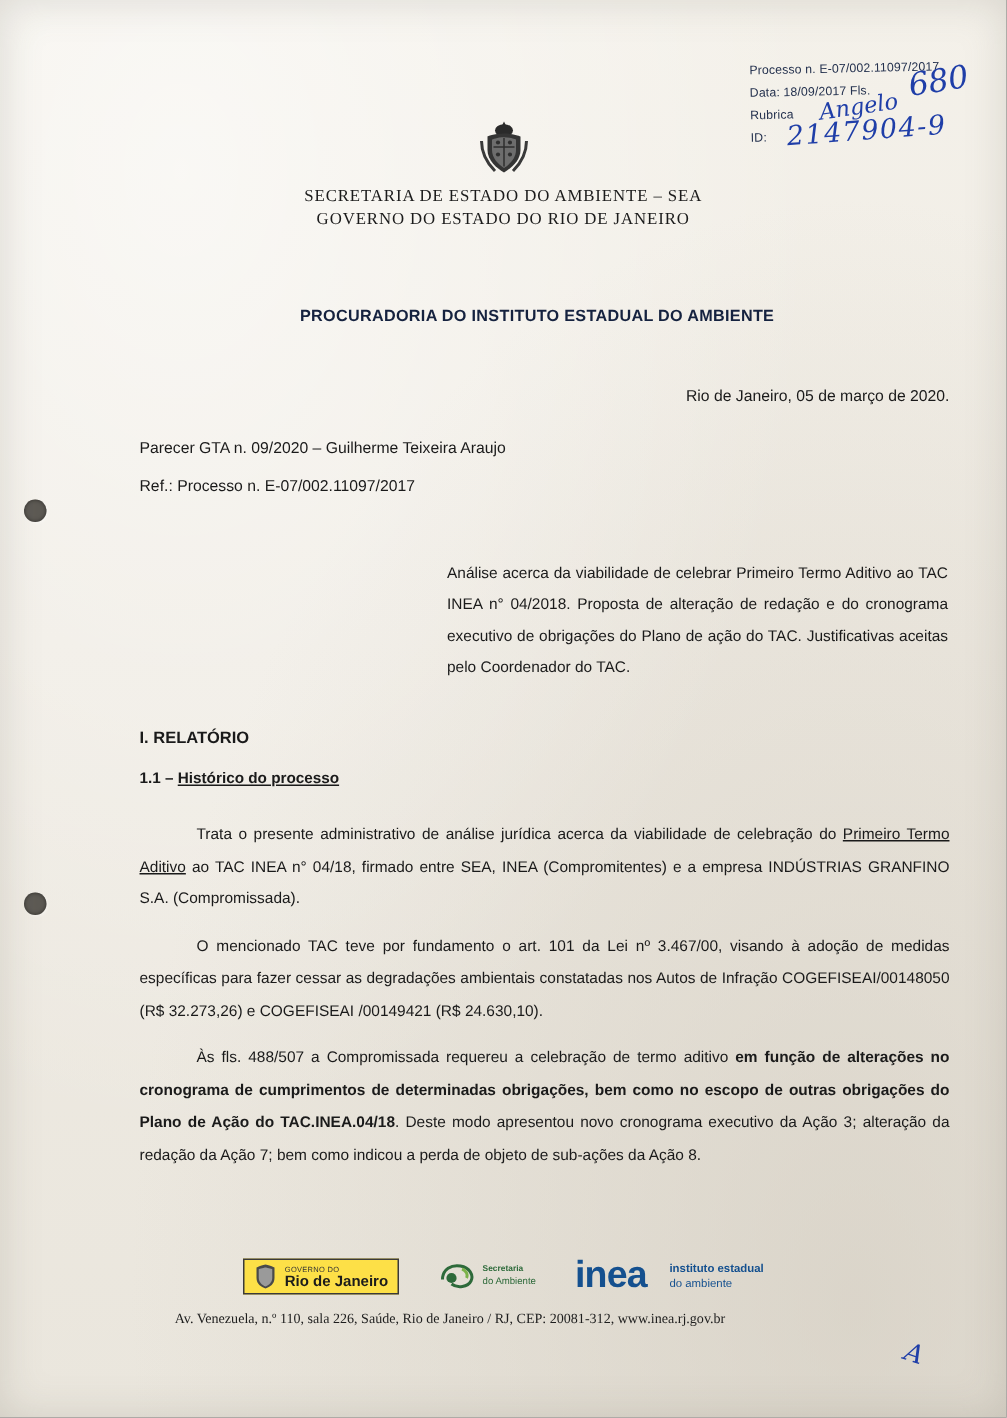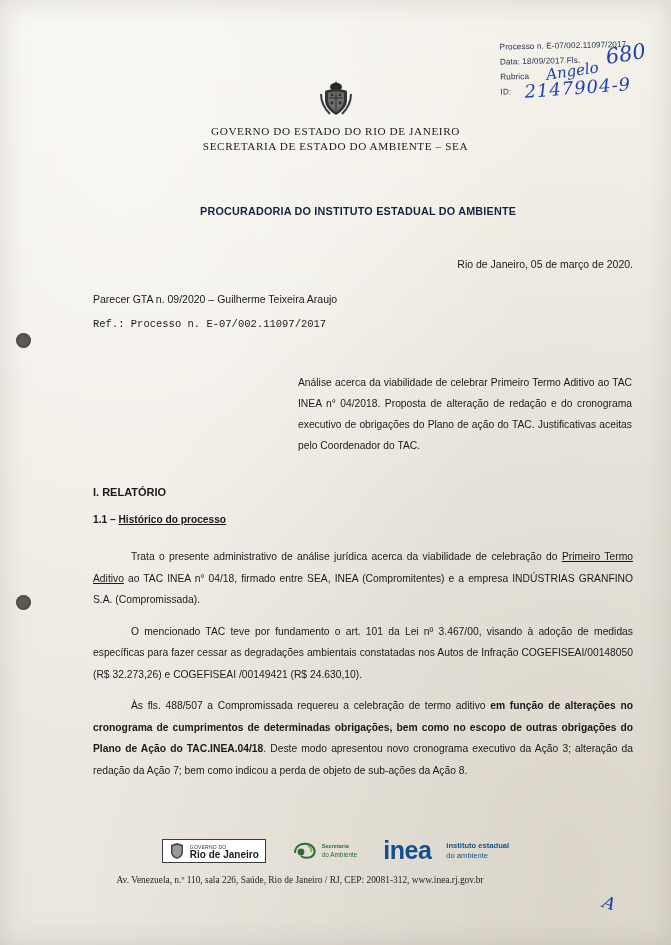--- a/index.html
+++ b/index.html
@@ -139,21 +139,21 @@
     position: absolute;
     top: 293px;
     left: 93px;
     font-family: "Liberation Sans", sans-serif;
     font-size: 10.5px;
   }
   .refline {
     position: absolute;
     top: 318px;
     left: 93px;
-    font-family: Liberation Mono, monospace;
+    font-family: Liberation Sans, sans-serif;
     font-size: 10.5px;
   }
 
   .ementa {
     position: absolute;
     top: 372px;
     left: 298px;
     width: 334px;
     font-family: "Liberation Sans", sans-serif;
     font-size: 10.3px;
@@ -203,21 +203,21 @@
     align-items: center;
     justify-content: center;
     gap: 26px;
   }
   .logo-rj {
     display: flex;
     align-items: center;
     gap: 5px;
     border: 1px solid #3a3a3a;
     padding: 2px 6px;
-    background: #ffffff;
+    background: #fde047;
   }
   .logo-rj .txt {
     font-family: "Liberation Sans", sans-serif;
     line-height: 8px;
     text-align: left;
   }
   .logo-rj .t1 { font-size: 5px; color: #333; letter-spacing: 0.2px; }
   .logo-rj .t2 { font-size: 10px; font-weight: bold; color: #1b1b1b; }
   .logo-sea {
     display: flex;
@@ -307,22 +307,22 @@
       <circle cx="13" cy="17" r="1.4" fill="#2f2f2f"></circle>
       <circle cx="21" cy="17" r="1.4" fill="#2f2f2f"></circle>
       <circle cx="13" cy="25" r="1.4" fill="#2f2f2f"></circle>
       <circle cx="21" cy="25" r="1.4" fill="#2f2f2f"></circle>
       <path d="M2 16 C2 24 6 31 11 36" stroke="#3a3a3a" stroke-width="2" fill="none"></path>
       <path d="M32 16 C32 24 28 31 23 36" stroke="#3a3a3a" stroke-width="2" fill="none"></path>
     </svg>
   </div>
 
   <div class="gov-header">
+    <div>SECRETARIA DE ESTADO DO AMBIENTE – SEA</div>
     <div>GOVERNO DO ESTADO DO RIO DE JANEIRO</div>
-    <div>SECRETARIA DE ESTADO DO AMBIENTE – SEA</div>
   </div>
 
   <div class="proc-title">PROCURADORIA DO INSTITUTO ESTADUAL DO AMBIENTE</div>
 
   <div class="dateline">Rio de Janeiro, 05 de março de 2020.</div>
 
   <div class="parecer">Parecer GTA n. 09/2020 – Guilherme Teixeira Araujo</div>
   <div class="refline">Ref.: Processo n. E-07/002.11097/2017</div>
 
   <div class="ementa">Análise acerca da viabilidade de celebrar Primeiro Termo Aditivo ao TAC INEA n° 04/2018. Proposta de alteração de redação e do cronograma executivo de obrigações do Plano de ação do TAC. Justificativas aceitas pelo Coordenador do TAC.</div>

